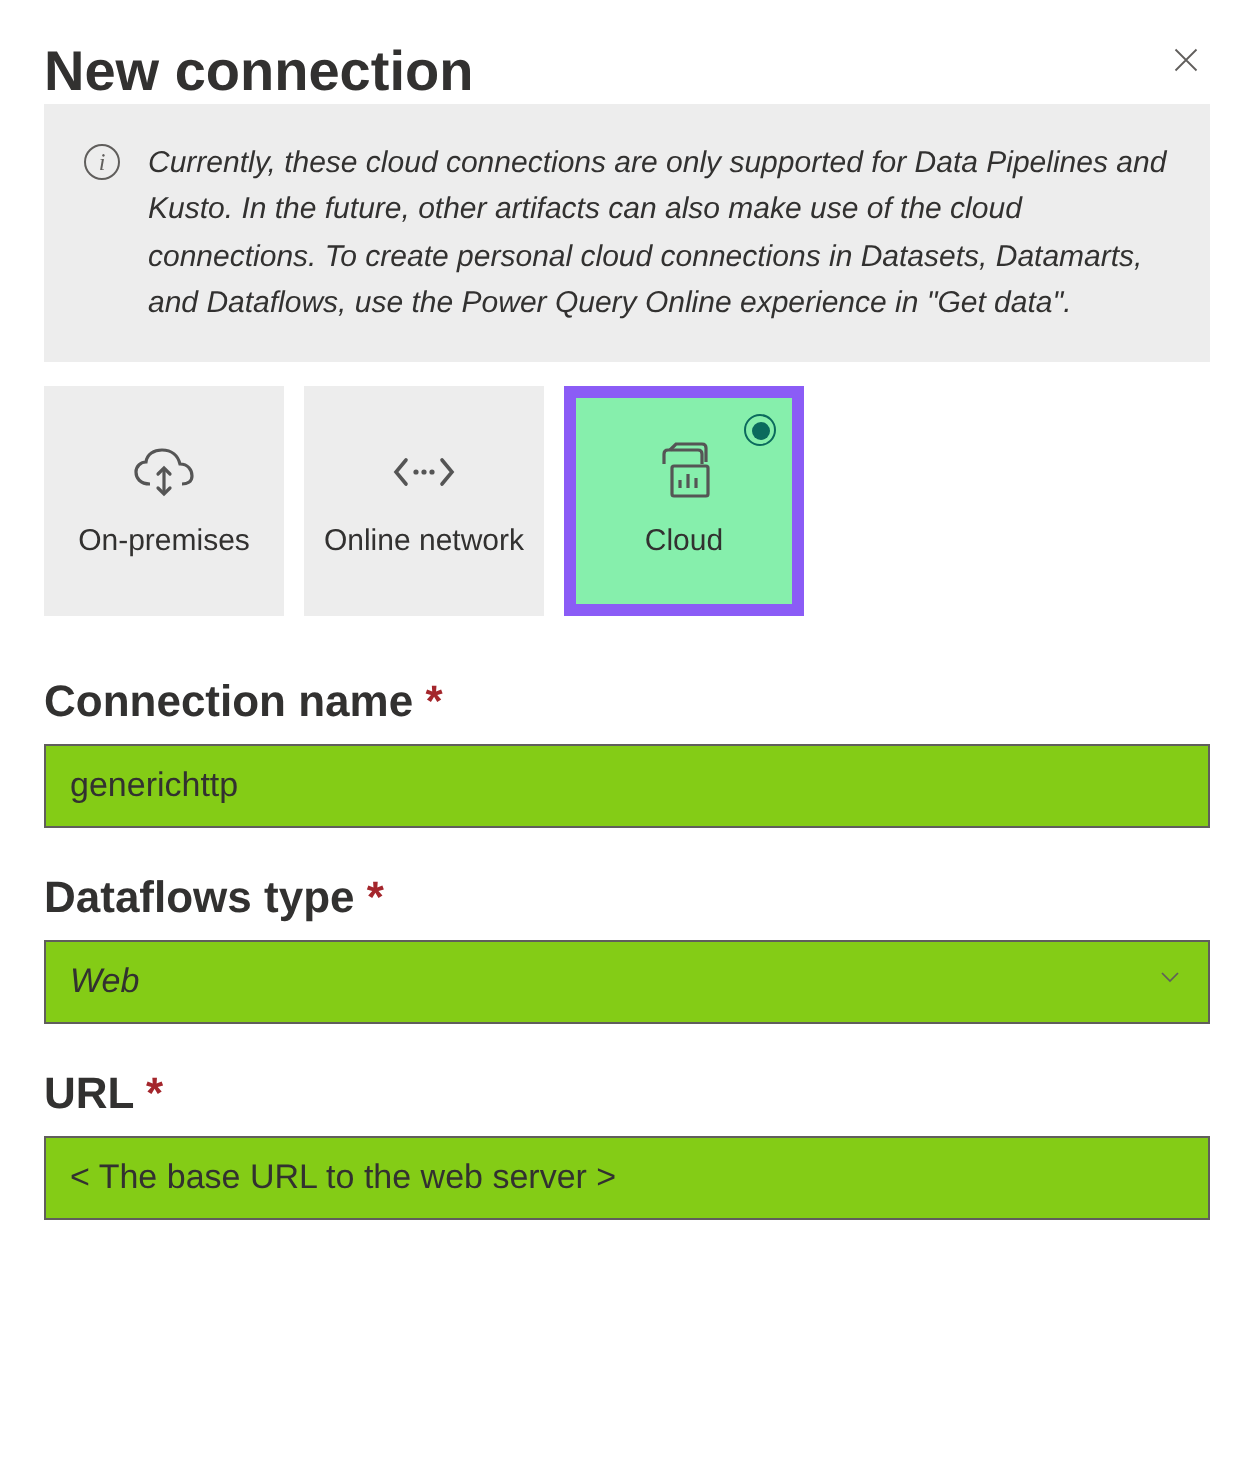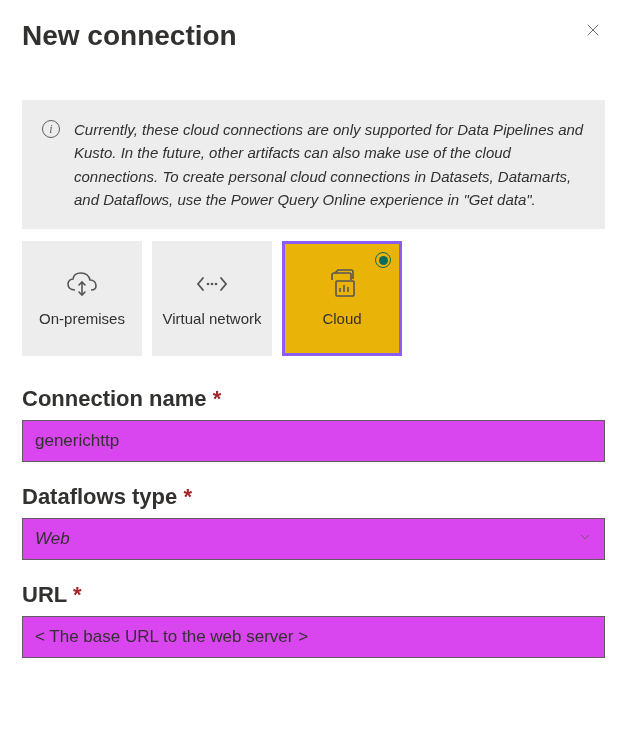--- a/index.html
+++ b/index.html
@@ -3,53 +3,53 @@
   <meta charset="utf-8">
   <style>
     * { box-sizing: border-box; margin: 0; padding: 0; }
     body {
       font-family: "Segoe UI", -apple-system, sans-serif;
       color: #323130;
       background: #fff;
       width: 627px;
       padding: 20px 22px;
     }
-    .header { display: flex; justify-content: space-between; margin-bottom: 48px; }
+    .header { display: flex; justify-content: space-between; }
     .title { font-size: 28px; font-weight: 600; }
     .close-btn { cursor: pointer; width: 24px; height: 24px; display: flex; align-items: center; justify-content: center; color: #605e5c; }
     .close-btn svg { width: 18px; height: 18px; stroke: currentColor; stroke-width: 1.2; }
     .info-banner { background: #ededed; padding: 18px 20px; display: flex; gap: 14px; margin-bottom: 12px; }
     .info-icon { flex-shrink: 0; width: 18px; height: 18px; border: 1.2px solid #605e5c; border-radius: 50%; display: flex; align-items: center; justify-content: center; margin-top: 2px; }
     .info-icon span { font-size: 12px; font-style: italic; font-family: Georgia, serif; color: #605e5c; line-height: 1; }
     .info-text { font-size: 15px; line-height: 1.55; color: #323130; font-style: italic; }
     .tiles { display: flex; gap: 10px; margin-bottom: 30px; }
     .tile {
       position: relative;
       width: 120px; height: 115px;
       background: #ededed;
       display: flex; flex-direction: column;
       align-items: center; justify-content: center;
       gap: 10px; cursor: pointer;
       border: 1px solid transparent;
       text-align: center;
       font-size: 15px;
       color: #323130;
     }
-    .tile.selected { background: #eab308; border: 3px solid #8b5cf6; }
+    .tile.selected { background: #86efac; border: 6px solid #8b5cf6; }
     .tile .icon-wrap { height: 32px; display: flex; align-items: center; justify-content: center; color: #555; }
     .radio-dot { position: absolute; top: 8px; right: 8px; width: 16px; height: 16px; border-radius: 50%; border: 1.5px solid #0b6a5d; display:flex;align-items:center;justify-content:center;}
     .radio-dot::after { content: ""; width: 9px; height: 9px; background: #0b6a5d; border-radius: 50%; }
     .tile-label { line-height: 1.25; padding: 0 6px; }
     .form-group { margin-bottom: 22px; }
     .form-label { font-size: 22px; font-weight: 600; margin-bottom: 8px; display: block; }
     .required { color: #a4262c; }
     .text-input, .select-input {
       width: 100%; font-size: 17px; font-family: inherit;
       padding: 10px 12px; border: 1px solid #605e5c;
-      background: #d946ef; color: #323130;
+      background: #84cc16; color: #323130;
     }
     .text-input::placeholder { color: #323130; }
     .select-wrapper { position: relative; }
     .select-input { appearance: none; -webkit-appearance: none; padding-right: 56px; cursor: pointer; font-style: italic; }
     .chevron { position: absolute; right: 12px; top: 50%; transform: translateY(-50%); pointer-events: none; color: #605e5c; }
     .chevron svg { width: 16px; height: 16px; stroke: currentColor; stroke-width: 1.3; fill: none; }
   </style>
 </head>
 <body>
 
@@ -86,21 +86,21 @@
   <div class="tile">
     <div class="icon-wrap">
       <svg width="34" height="20" viewBox="0 0 34 20" fill="none" stroke="currentColor" stroke-width="1.8" stroke-linecap="round">
         <path d="M8 4 L3 10 L8 16"></path>
         <path d="M26 4 L31 10 L26 16"></path>
         <circle cx="13" cy="10" r="1.3" fill="currentColor" stroke="none"></circle>
         <circle cx="17" cy="10" r="1.3" fill="currentColor" stroke="none"></circle>
         <circle cx="21" cy="10" r="1.3" fill="currentColor" stroke="none"></circle>
       </svg>
     </div>
-    <div class="tile-label">Virtual network</div>
+    <div class="tile-label">Online network</div>
   </div>
   <div class="tile selected">
     <div class="radio-dot"></div>
     <div class="icon-wrap">
       <svg width="34" height="30" viewBox="0 0 34 30" fill="none" stroke="currentColor" stroke-width="1.6">
         <path d="M7 11 L7 6 C7 4.5 8 4 9 4 L24 4 C25 4 26 4.5 26 6 L26 11"></path>
         <path d="M10 4 L13 1 L26 1 C27 1 28 1.5 28 3 L28 10"></path>
         <rect x="11" y="12" width="18" height="15" rx="1"></rect>
         <path d="M15 23 L15 19"></path>
         <path d="M19 23 L19 16"></path>

